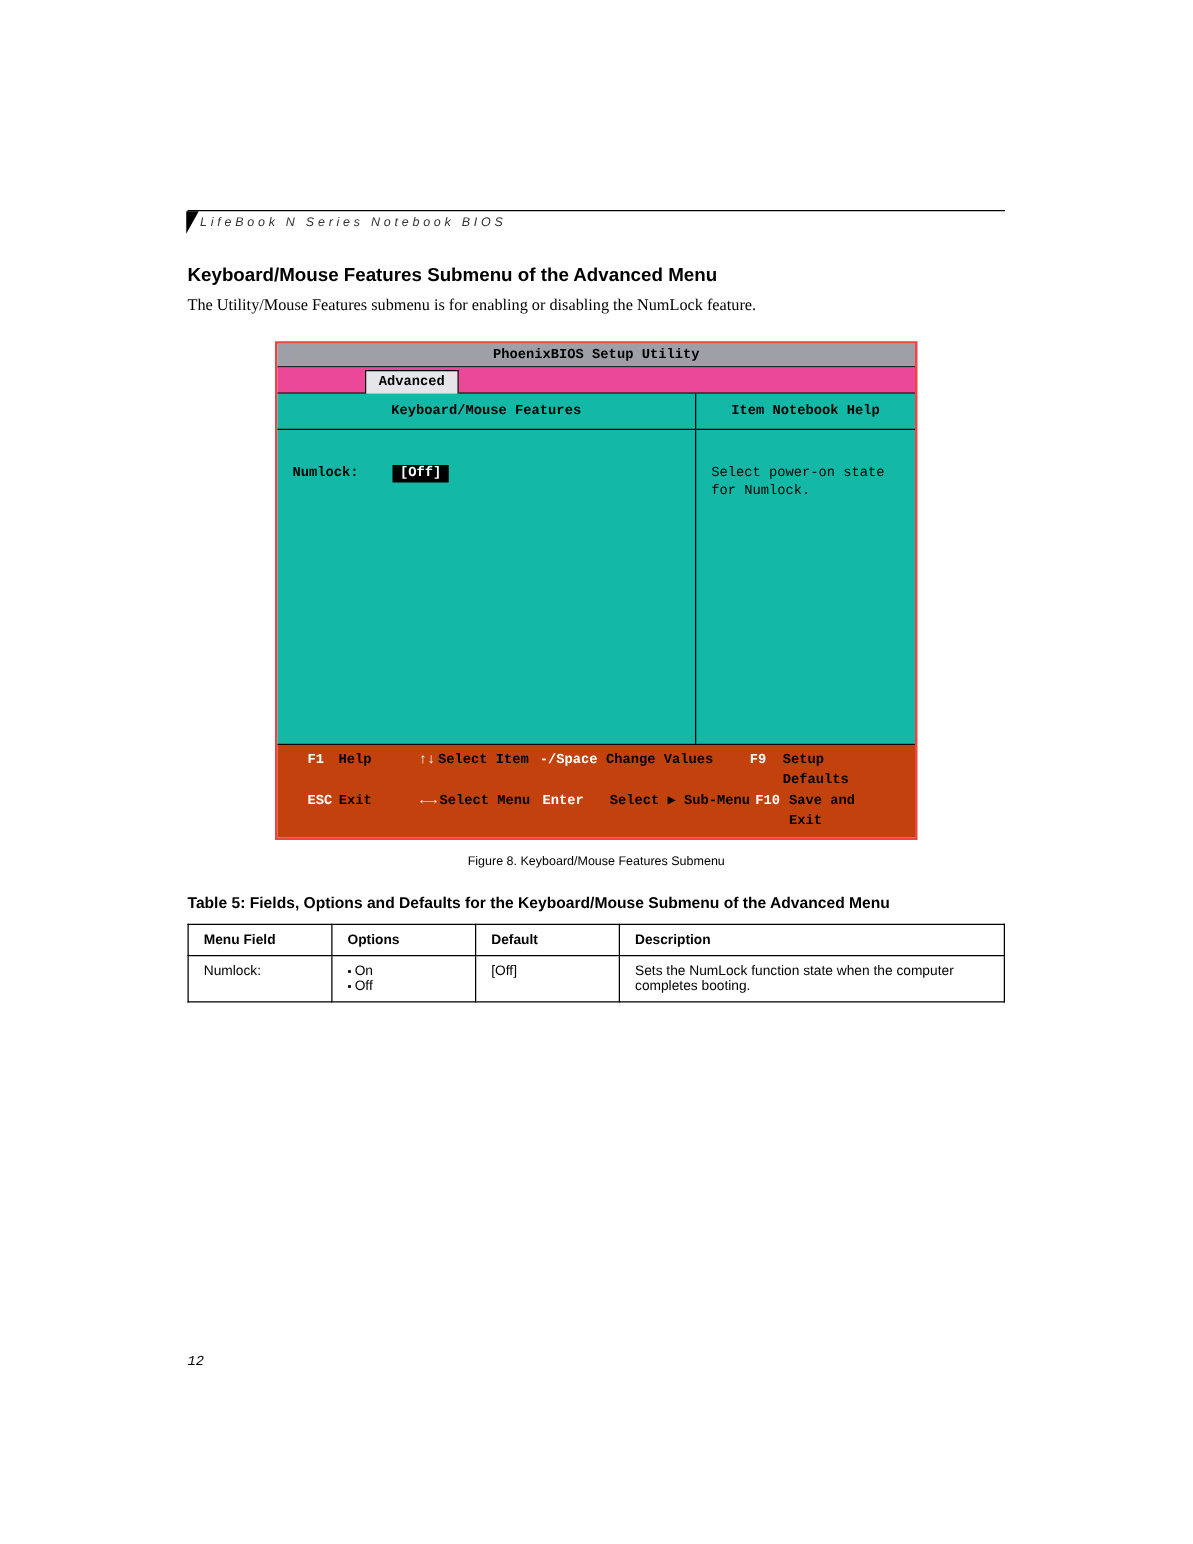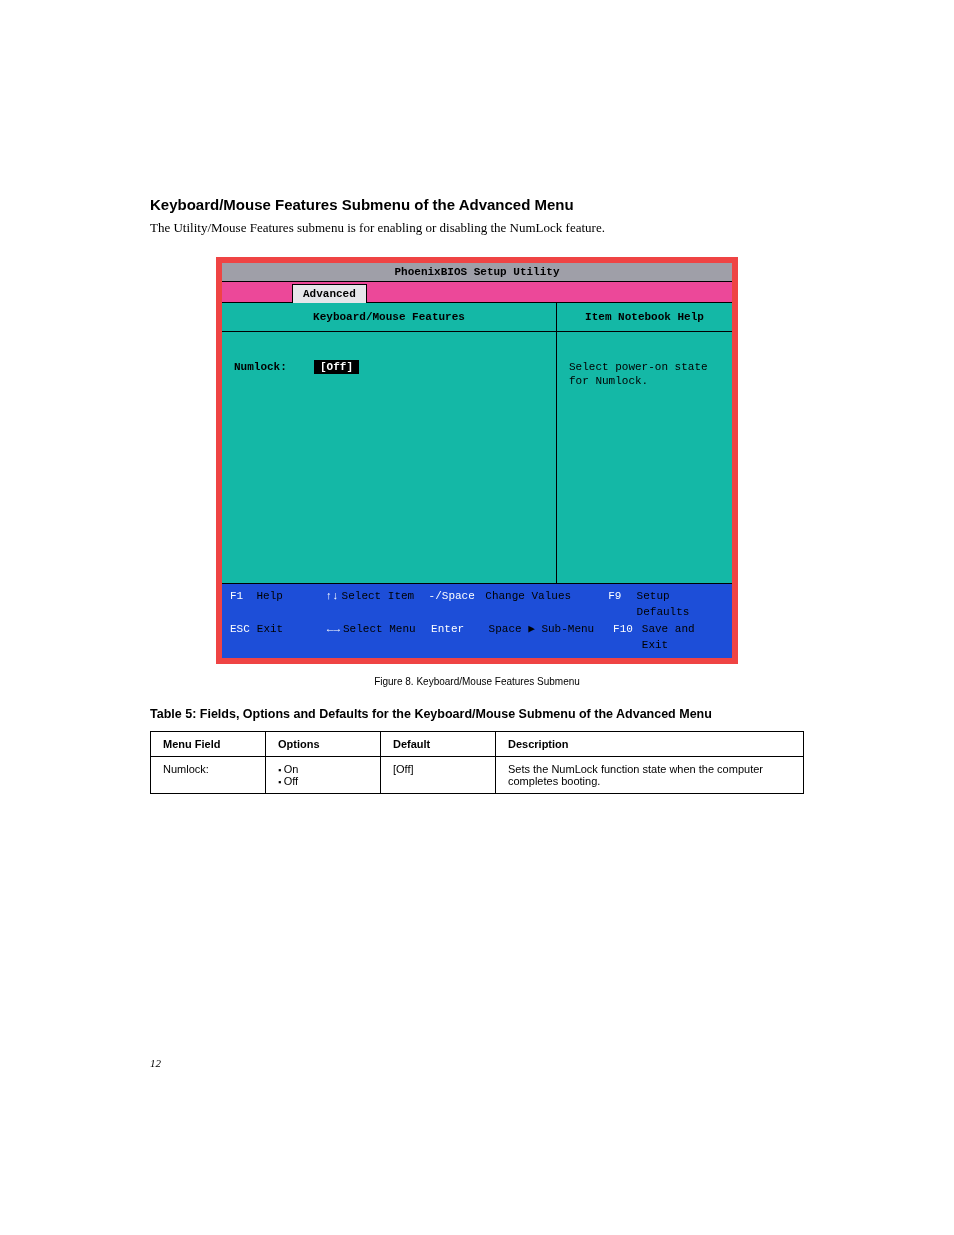--- a/index.html
+++ b/index.html
@@ -2,57 +2,61 @@
 <html><head>
 <meta charset="utf-8">
 <style>
   html,body{margin:0;padding:0;background:#fff;font-family:Georgia,'Times New Roman',serif;color:#000}
   .page{width:954px;height:1235px;position:relative;margin:0 auto;box-sizing:border-box;padding:168px 150px 0 150px}
   .running-head{font-family:Arial,Helvetica,sans-serif;font-size:10px;letter-spacing:3px;font-style:italic;color:#333;border-top:1px solid #000;padding:4px 0 0 10px;margin-bottom:18px;position:relative}
   .head-mark{position:absolute;left:-1px;top:0;width:0;height:0;border-top:18px solid #000;border-right:10px solid transparent}
   h2.section{font-family:Arial,Helvetica,sans-serif;font-weight:bold;font-size:15px;margin:28px 0 6px 0}
   p.intro{font-family:Georgia,serif;font-size:13px;margin:0 0 20px 0;line-height:1.35}
   
-  .bios{width:510px;margin:0 auto;border:6px solid #ef4444;font-family:'Courier New',monospace;font-size:11px;color:#000}
+  .bios{width:510px;margin:0 auto;border:2px solid #ef4444;font-family:'Courier New',monospace;font-size:11px;color:#000}
   .bios-title{background:#9f9fa8;text-align:center;font-weight:bold;padding:3px 0;border-bottom:1px solid #000}
   .bios-menurow{background:#ec4899;height:20px;display:flex;align-items:flex-end;padding-left:70px;border-bottom:1px solid #000}
   .bios-tab{background:#e6e6ea;border:1px solid #000;border-bottom:none;padding:3px 10px;font-weight:bold;position:relative;top:1px}
   .bios-body{display:flex;background:#14b8a6;height:280px}
   .bios-left{flex:1;border-right:1px solid #000;box-sizing:border-box}
   .bios-right{width:175px;box-sizing:border-box}
   .panel-head{text-align:center;font-weight:bold;padding:8px 0;border-bottom:1px solid #000}
   .panel-content{padding:14px 12px;font-weight:bold}
   .field-row{display:flex;align-items:center;margin-top:14px}
   .field-label{width:80px}
   .field-value{background:#000;color:#fff;padding:1px 6px}
   .help-text{font-weight:normal;line-height:1.3;padding:28px 16px 0 12px}
-  .bios-footer{background:#1d4ed8;border-top:1px solid #000;padding:4px 8px;font-weight:normal;line-height:1.5}
+  .bios-footer{background:#c2410c;border-top:1px solid #000;padding:4px 24px;font-weight:bold;line-height:1.5}
   .bios-footer-row{display:flex}
   .fk{color:#fff;width:28px;display:inline-block}
   .fa{width:70px;display:inline-block}
   .arr{color:#fff;width:20px;display:inline-block;text-align:center}
   .fb{width:92px;display:inline-block}
   .fc{width:60px;display:inline-block;color:#fff}
   .fd{width:130px;display:inline-block}
   .fe{color:#fff;width:30px;display:inline-block}
   .figcap{font-family:Arial,Helvetica,sans-serif;font-size:10px;text-align:center;margin:12px 0 20px 0}
   .tablecap{font-family:Arial,Helvetica,sans-serif;font-weight:bold;font-size:12.5px;margin:6px 0 10px 0}
   table.doc{width:100%;border-collapse:collapse;font-family:Arial,Helvetica,sans-serif;font-size:11px}
   table.doc th,table.doc td{border:1px solid #000;padding:6px 12px;text-align:left;vertical-align:top}
   table.doc th{font-weight:bold}
   .col-mf{width:90px}.col-op{width:90px}.col-df{width:90px}
   .opt-list{list-style:none;margin:0;padding:0}
   .opt-list li::before{content:"▪ ";font-size:9px}
-  .pagenum{position:absolute;left:150px;top:1057px;font-style:italic;font-size:11px;font-family:Liberation Serif, serif}
+  .pagenum{position:absolute;left:150px;top:1084px;font-style:italic;font-size:11px;font-family:Liberation Mono, monospace}
 </style>
 </head>
 <body>
 
 <div class="page">
 
+  <div class="running-head">
+    <div class="head-mark"></div>
+    <span>LifeBook N Series Notebook BIOS</span>
+  </div>
 
   <h2 class="section">Keyboard/Mouse Features Submenu of the Advanced Menu</h2>
   <p class="intro">The Utility/Mouse Features submenu is for enabling or disabling the NumLock feature.</p>
 
   <div class="bios">
     <div class="bios-title">PhoenixBIOS Setup Utility</div>
     <div class="bios-menurow">
       <div class="bios-tab">Advanced</div>
     </div>
     <div class="bios-body">
@@ -83,21 +87,21 @@
         <span class="fd">Change Values</span>
         <span class="fe">F9</span>
         <span>Setup Defaults</span>
       </div>
       <div class="bios-footer-row">
         <span class="fk">ESC</span>
         <span class="fa">Exit</span>
         <span class="arr">←→</span>
         <span class="fb">Select Menu</span>
         <span class="fc">Enter</span>
-        <span class="fd">Space ▶ Sub-Menu</span>
+        <span class="fd">Select ▶ Sub-Menu</span>
         <span class="fe">F10</span>
         <span>Save and Exit</span>
       </div>
     </div>
   </div>
 
   <div class="figcap">Figure 8.  Keyboard/Mouse Features Submenu</div>
 
   <div class="tablecap">Table 5: Fields, Options and Defaults for the Keyboard/Mouse Submenu of the Advanced Menu</div>
 

